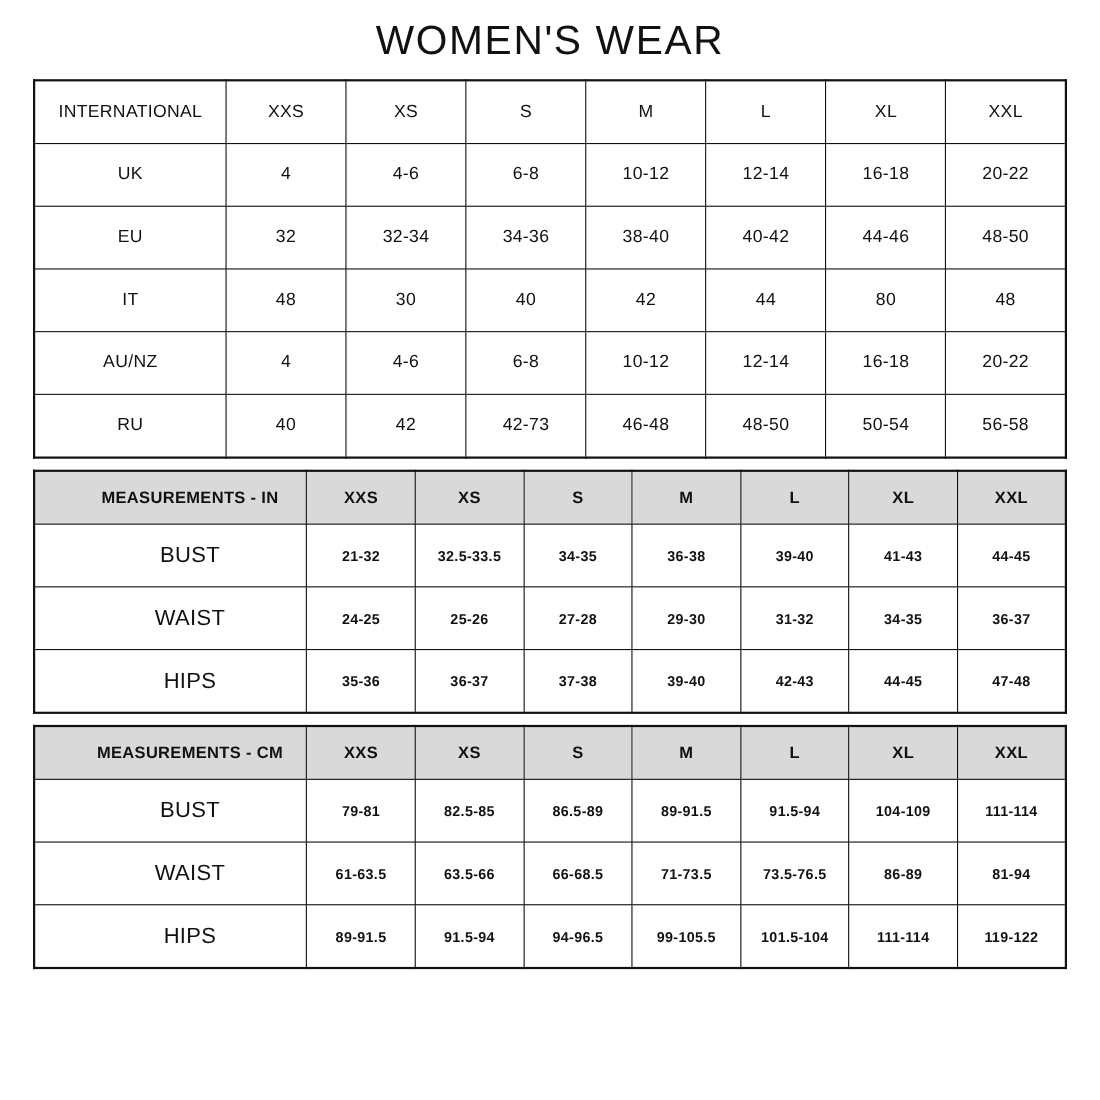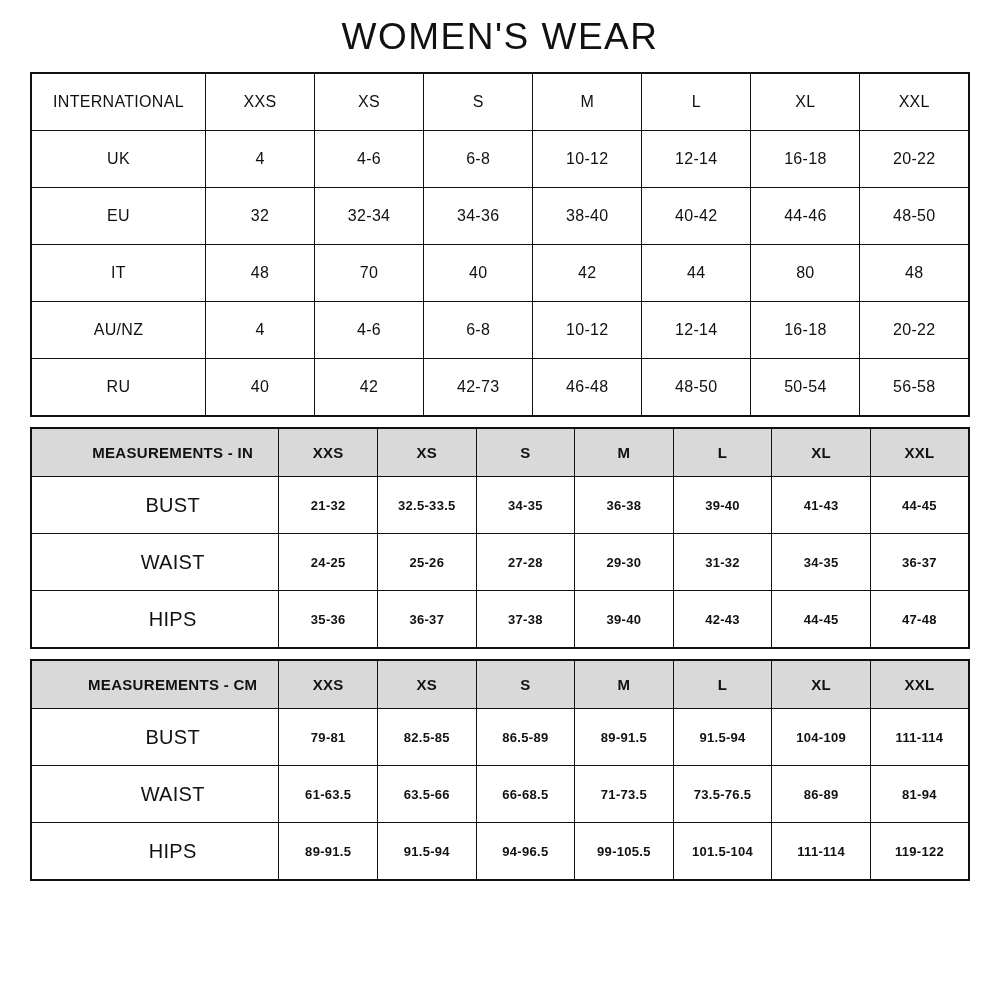--- a/index.html
+++ b/index.html
@@ -109,21 +109,21 @@
           <td class="value-cell">32-34</td>
           <td class="value-cell">34-36</td>
           <td class="value-cell">38-40</td>
           <td class="value-cell">40-42</td>
           <td class="value-cell">44-46</td>
           <td class="value-cell">48-50</td>
         </tr>
         <tr class="data-row">
           <td class="label-cell">IT</td>
           <td class="value-cell">48</td>
-          <td class="value-cell">70</td>
+          <td class="value-cell">30</td>
           <td class="value-cell">40</td>
           <td class="value-cell">42</td>
           <td class="value-cell">44</td>
           <td class="value-cell">80</td>
           <td class="value-cell">48</td>
         </tr>
         <tr class="data-row">
           <td class="label-cell">AU/NZ</td>
           <td class="value-cell">4</td>
           <td class="value-cell">4-6</td>

